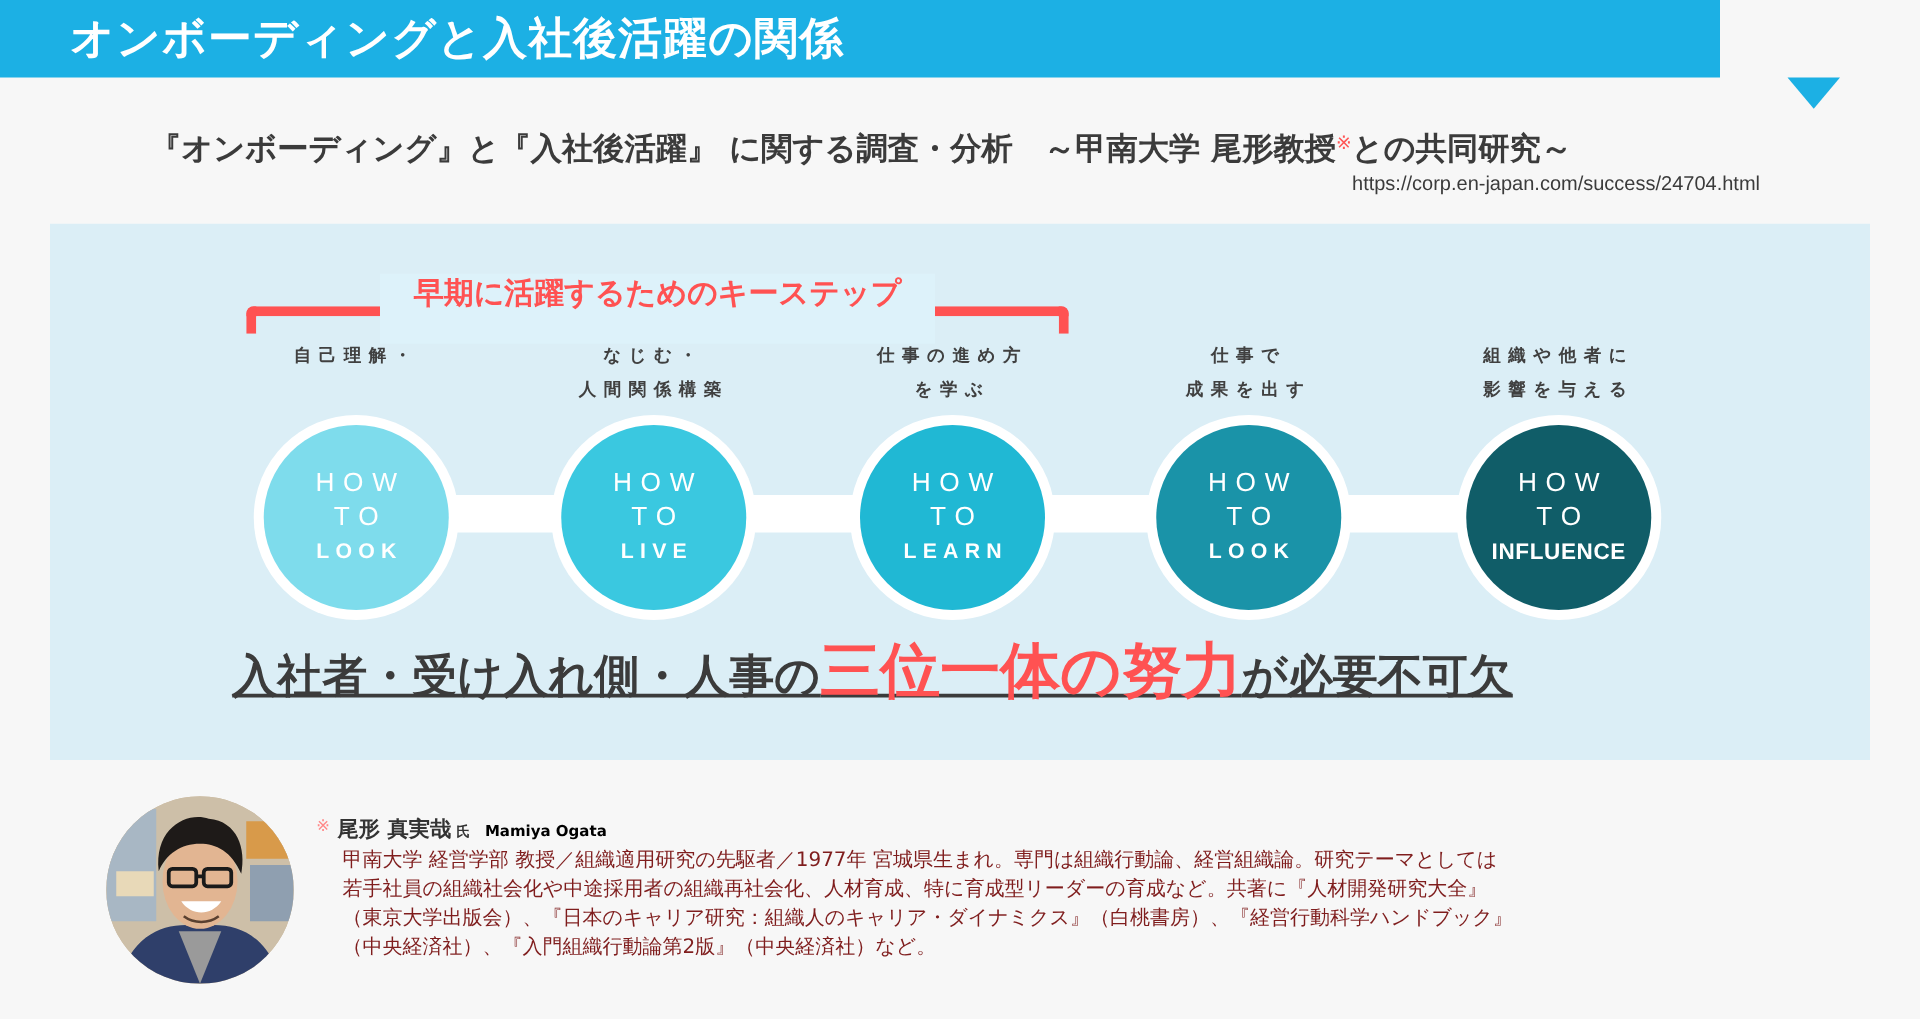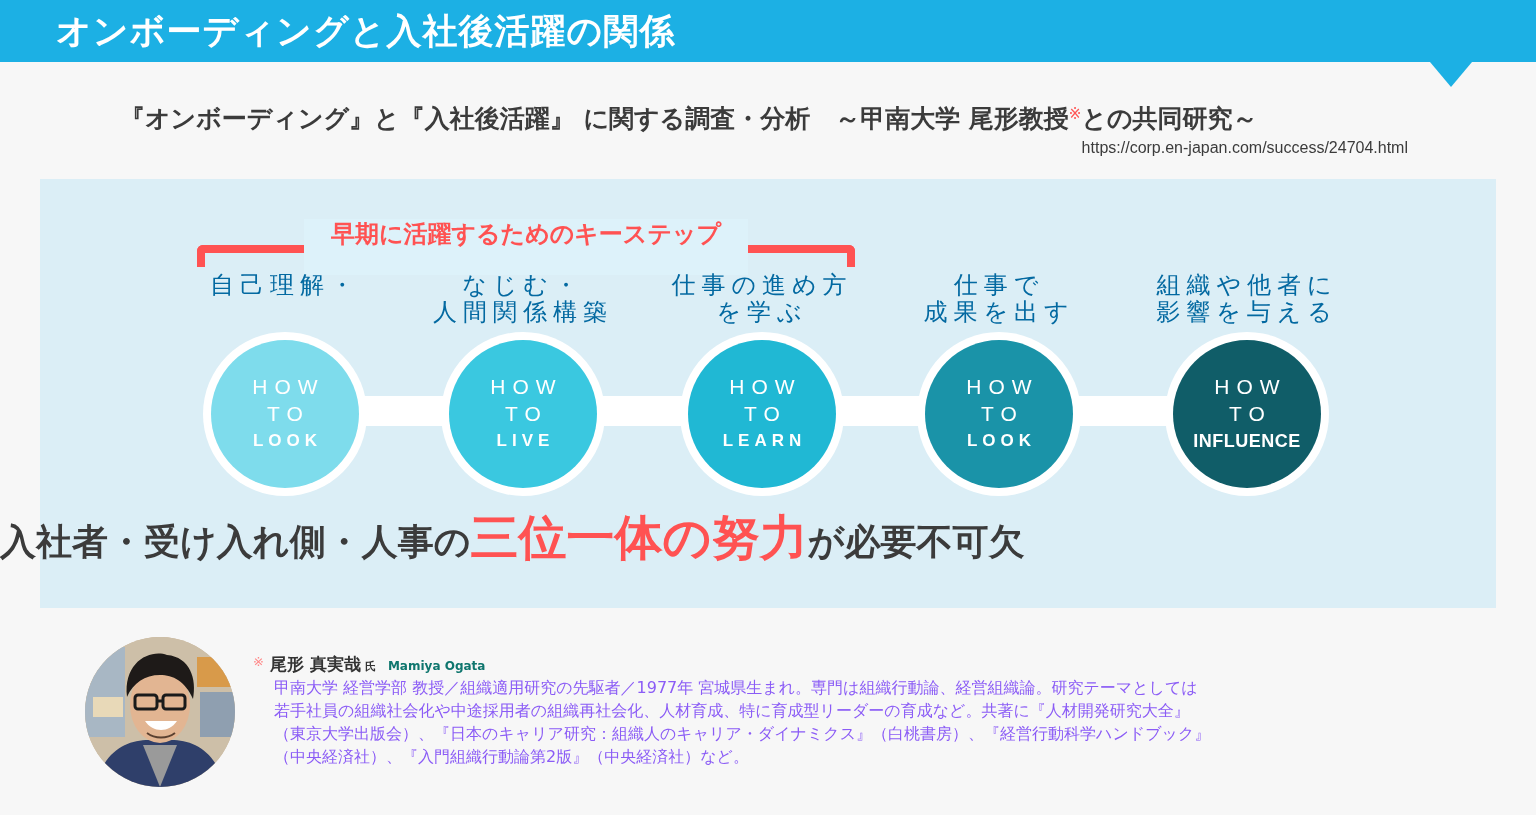--- a/index.html
+++ b/index.html
@@ -1,51 +1,51 @@
 <!DOCTYPE html>
 <html><head>
 <meta charset="utf-8">
 <style>
   * { box-sizing: border-box; margin: 0; padding: 0; }
   html, body { width: 1536px; height: 815px; overflow: hidden; background: #f7f7f7; font-family: "DejaVu Sans", "Liberation Sans", sans-serif; }
   .page { position: relative; width: 1536px; height: 815px; background: #f7f7f7; }
 
-  .header { position: absolute; left: 0; top: 0; width: 1536px; height: 62px; background: #1cb0e4; }
+  .header { position: absolute; left: 0; top: 0; width: 1376px; height: 62px; background: #1cb0e4; }
   .header-title { position: absolute; left: 56px; top: 8px; font-size: 35px; font-weight: bold; color: #ffffff; letter-spacing: 1px; line-height: 46px; white-space: nowrap; }
   .header-notch { position: absolute; left: 1430px; top: 62px; width: 0; height: 0; border-left: 21px solid transparent; border-right: 21px solid transparent; border-top: 25px solid #1cb0e4; }
 
   .subtitle { position: absolute; left: 120px; top: 94px; font-size: 25px; font-weight: bold; color: #3b3b3b; white-space: nowrap; line-height: 40px; }
   .subtitle .mark { color: #ff5555; font-size: 15px; font-weight: normal; vertical-align: 8px; }
   .source-url { position: absolute; right: 128px; top: 139px; font-size: 16px; color: #3b3b3b; font-family: "Liberation Sans", sans-serif; white-space: nowrap; }
 
   .panel { position: absolute; left: 40px; top: 179px; width: 1456px; height: 429px; background: #dbeef6; }
 
   .bracket { position: absolute; left: 197px; top: 245px; width: 658px; height: 22px; border: 8px solid #ff5252; border-bottom: none; border-radius: 6px 6px 0 0; }
   .keystep-box { position: absolute; left: 304px; top: 219px; width: 444px; height: 56px; background: #ddf2fa; }
   .keystep-label { position: absolute; left: 304px; top: 216px; width: 444px; text-align: center; font-size: 24px; font-weight: bold; color: #ff5252; line-height: 36px; white-space: nowrap; }
 
   .connector { position: absolute; left: 285px; top: 396px; width: 960px; height: 30px; background: #ffffff; }
 
   .step { position: absolute; top: 272px; width: 240px; text-align: center; }
-  .step-caption { font-size: 24px; font-weight: normal; color: #0369a1; letter-spacing: 6px; line-height: 27px; height: 60px; white-space: nowrap; }
+  .step-caption { font-size: 14px; font-weight: bold; color: #404040; letter-spacing: 6px; line-height: 27px; height: 60px; white-space: nowrap; }
   .circle-ring { position: absolute; left: 38px; top: 60px; width: 164px; height: 164px; border-radius: 50%; background: #ffffff; }
   .circle { position: absolute; left: 8px; top: 8px; width: 148px; height: 148px; border-radius: 50%; color: #ffffff; display: flex; flex-direction: column; align-items: center; justify-content: center; font-family: "Liberation Sans", sans-serif; }
   .circle .how, .circle .to { font-size: 21px; letter-spacing: 7px; line-height: 27px; padding-left: 7px; }
   .circle .verb { font-size: 17px; font-weight: bold; letter-spacing: 5px; line-height: 28px; padding-left: 5px; }
   .circle .verb.small { font-size: 18px; letter-spacing: 0.5px; padding-left: 0; }
 
-  .slogan { position: absolute; left: 0; width: 1396px; top: 507px; font-size: 36px; font-weight: bold; color: #3b3b3b; line-height: 60px; white-space: nowrap; }
+  .slogan { position: absolute; left: 0; width: 1396px; top: 507px; text-align: center; font-size: 36px; font-weight: bold; color: #3b3b3b; line-height: 60px; white-space: nowrap; text-decoration: underline; }
   .slogan .emph { color: #ff5252; font-size: 48px; }
 
   .avatar { position: absolute; left: 85px; top: 637px; width: 150px; height: 150px; border-radius: 50%; overflow: hidden; background: #c9b59a; }
   .profile-mark { position: absolute; left: 253px; top: 654px; font-size: 13px; color: #ff8888; }
   .profile-name { position: absolute; left: 270px; top: 652px; font-size: 17px; font-weight: bold; color: #333333; white-space: nowrap; line-height: 24px; }
   .profile-name .honorific { font-size: 11px; margin-left: 4px; }
-  .profile-name .roman { font-size: 12px; font-weight: bold; margin-left: 12px; color: #0f766e; }
-  .profile-bio { position: absolute; left: 274px; top: 676px; width: 1120px; font-size: 16px; color: #8b5cf6; line-height: 23px; }
+  .profile-name .roman { font-size: 12px; font-weight: bold; margin-left: 12px; color: #000000; }
+  .profile-bio { position: absolute; left: 274px; top: 676px; width: 1120px; font-size: 16px; color: #7f1d1d; line-height: 23px; }
   .profile-bio div { white-space: nowrap; }
 </style>
 </head>
 <body>
 
 <div class="page">
 
   <div class="header">
     <div class="header-title">オンボーディングと入社後活躍の関係</div>
   </div>

